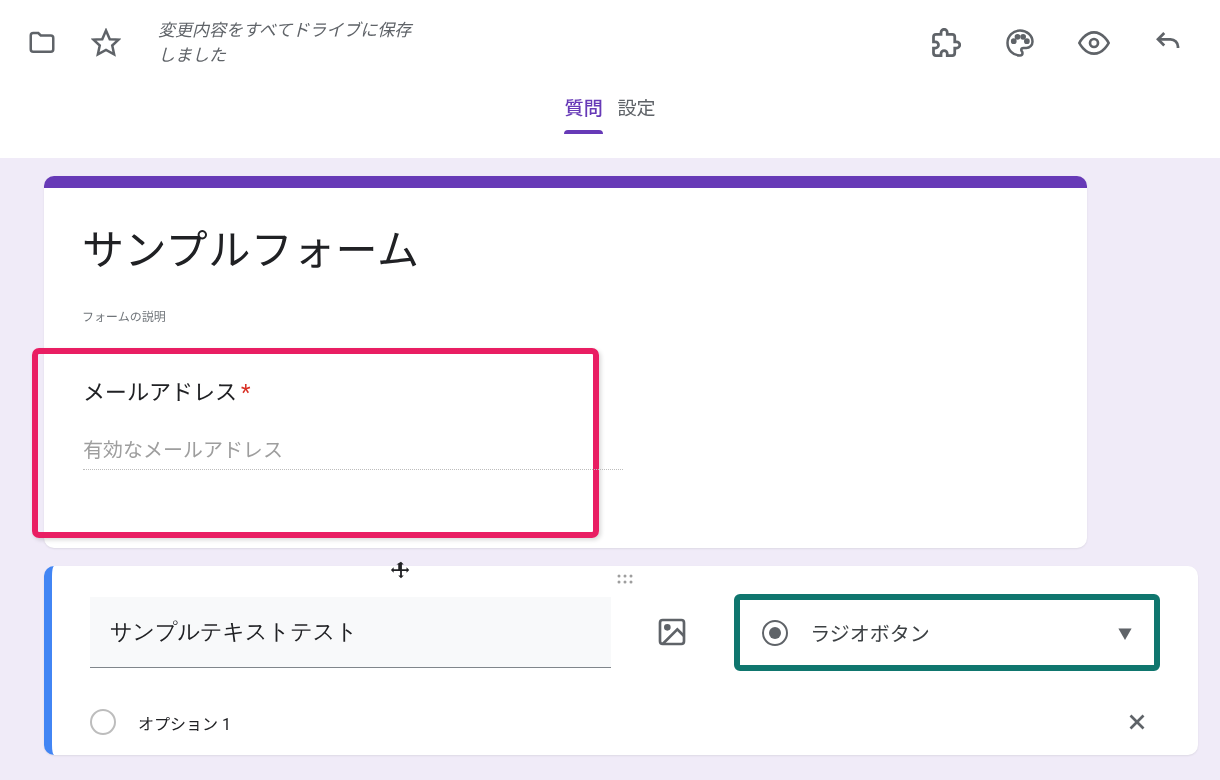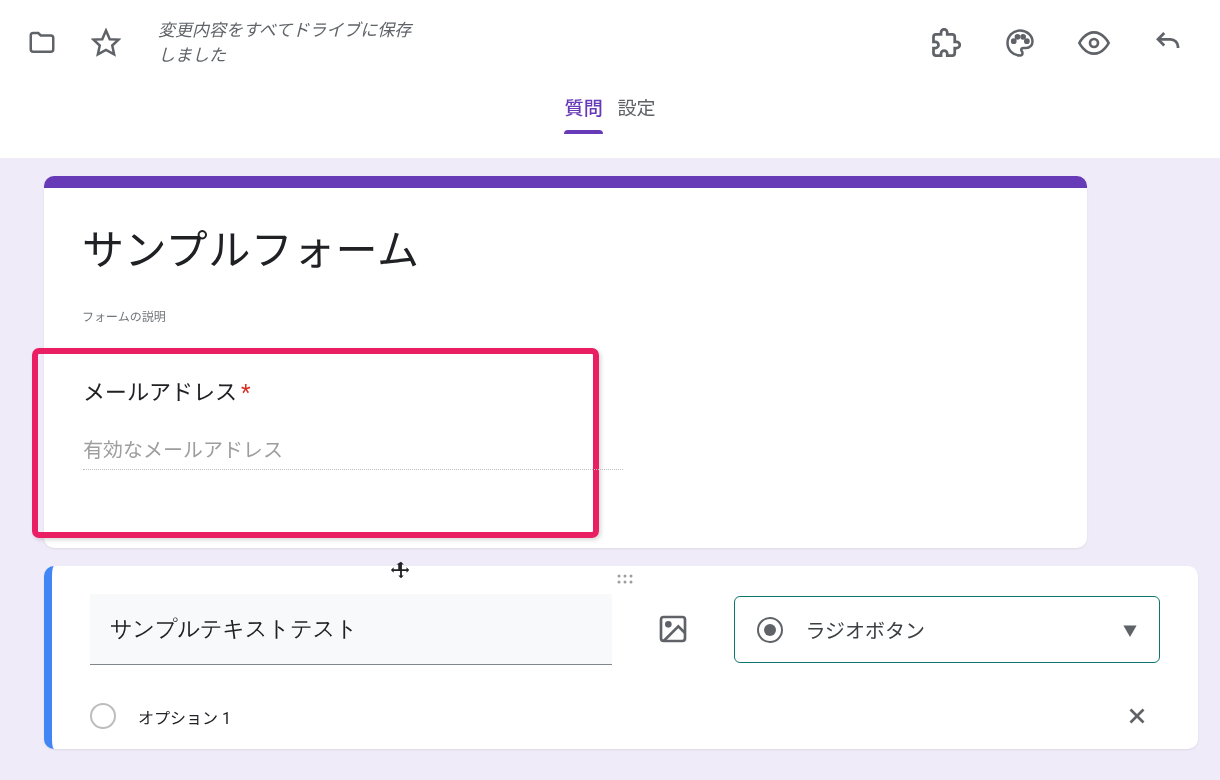--- a/index.html
+++ b/index.html
@@ -185,21 +185,21 @@
       padding: 22px 20px;
       width: 540px;
     }
     .image-btn {
       width: 34px;
       height: 34px;
       color: #5f6368;
       cursor: pointer;
     }
     .type-select {
-      border: 1px solid #0f766e;
+      border: 6px solid #0f766e;
       border-radius: 6px;
       padding: 18px 22px;
       display: flex;
       align-items: center;
       gap: 22px;
       width: 440px;
       cursor: pointer;
       font-size: 20px;
       color: #3c4043;
     }

